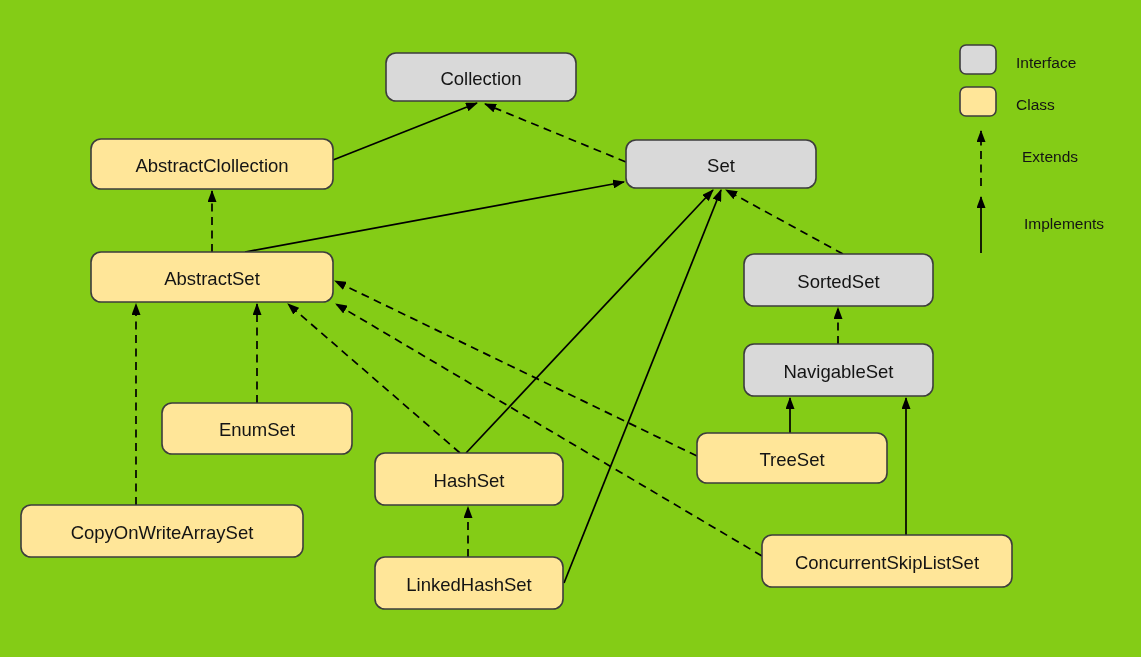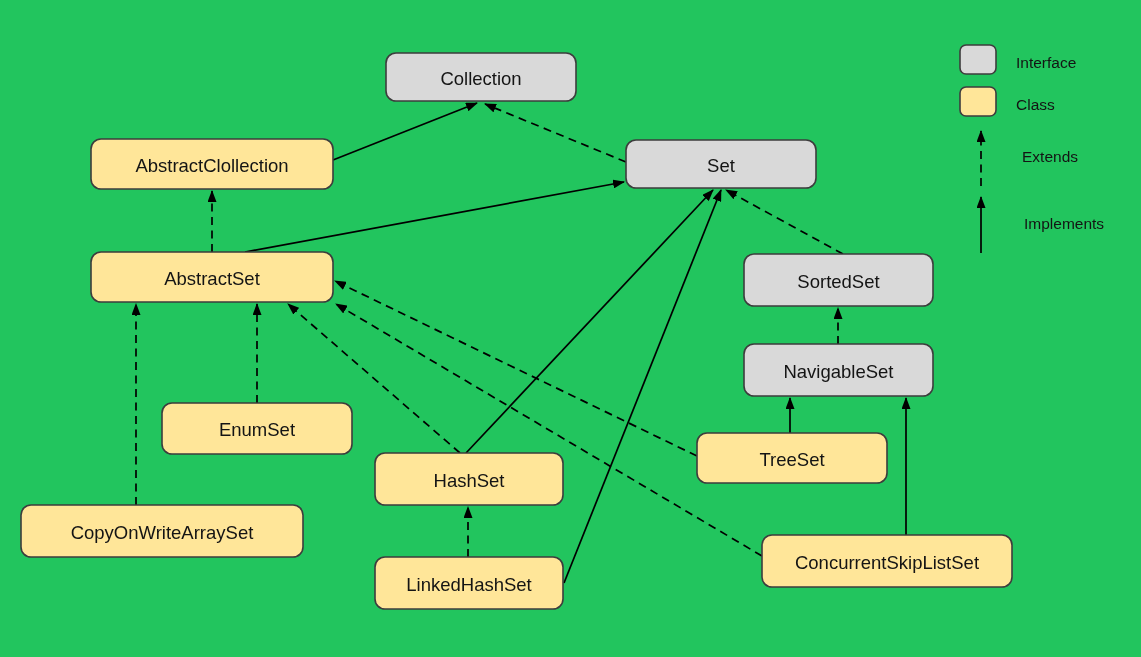--- a/index.html
+++ b/index.html
@@ -1,20 +1,20 @@
 <!DOCTYPE html>
 <html><head>
 <meta charset="utf-8">
 <style>
   html, body { margin: 0; padding: 0; background: #ffffff; }
   .canvas {
     position: relative;
     width: 1141px;
     height: 657px;
-    background: #22c55e;
+    background: #84cc16;
     overflow: hidden;
     text-decoration: underline;
   }
   svg { display: block; }
   text {
     font-family: "Liberation Sans", sans-serif;
     fill: #141414;
   }
   .node-label { font-size: 18.5px; }
   .legend-label { font-size: 15.5px; }

